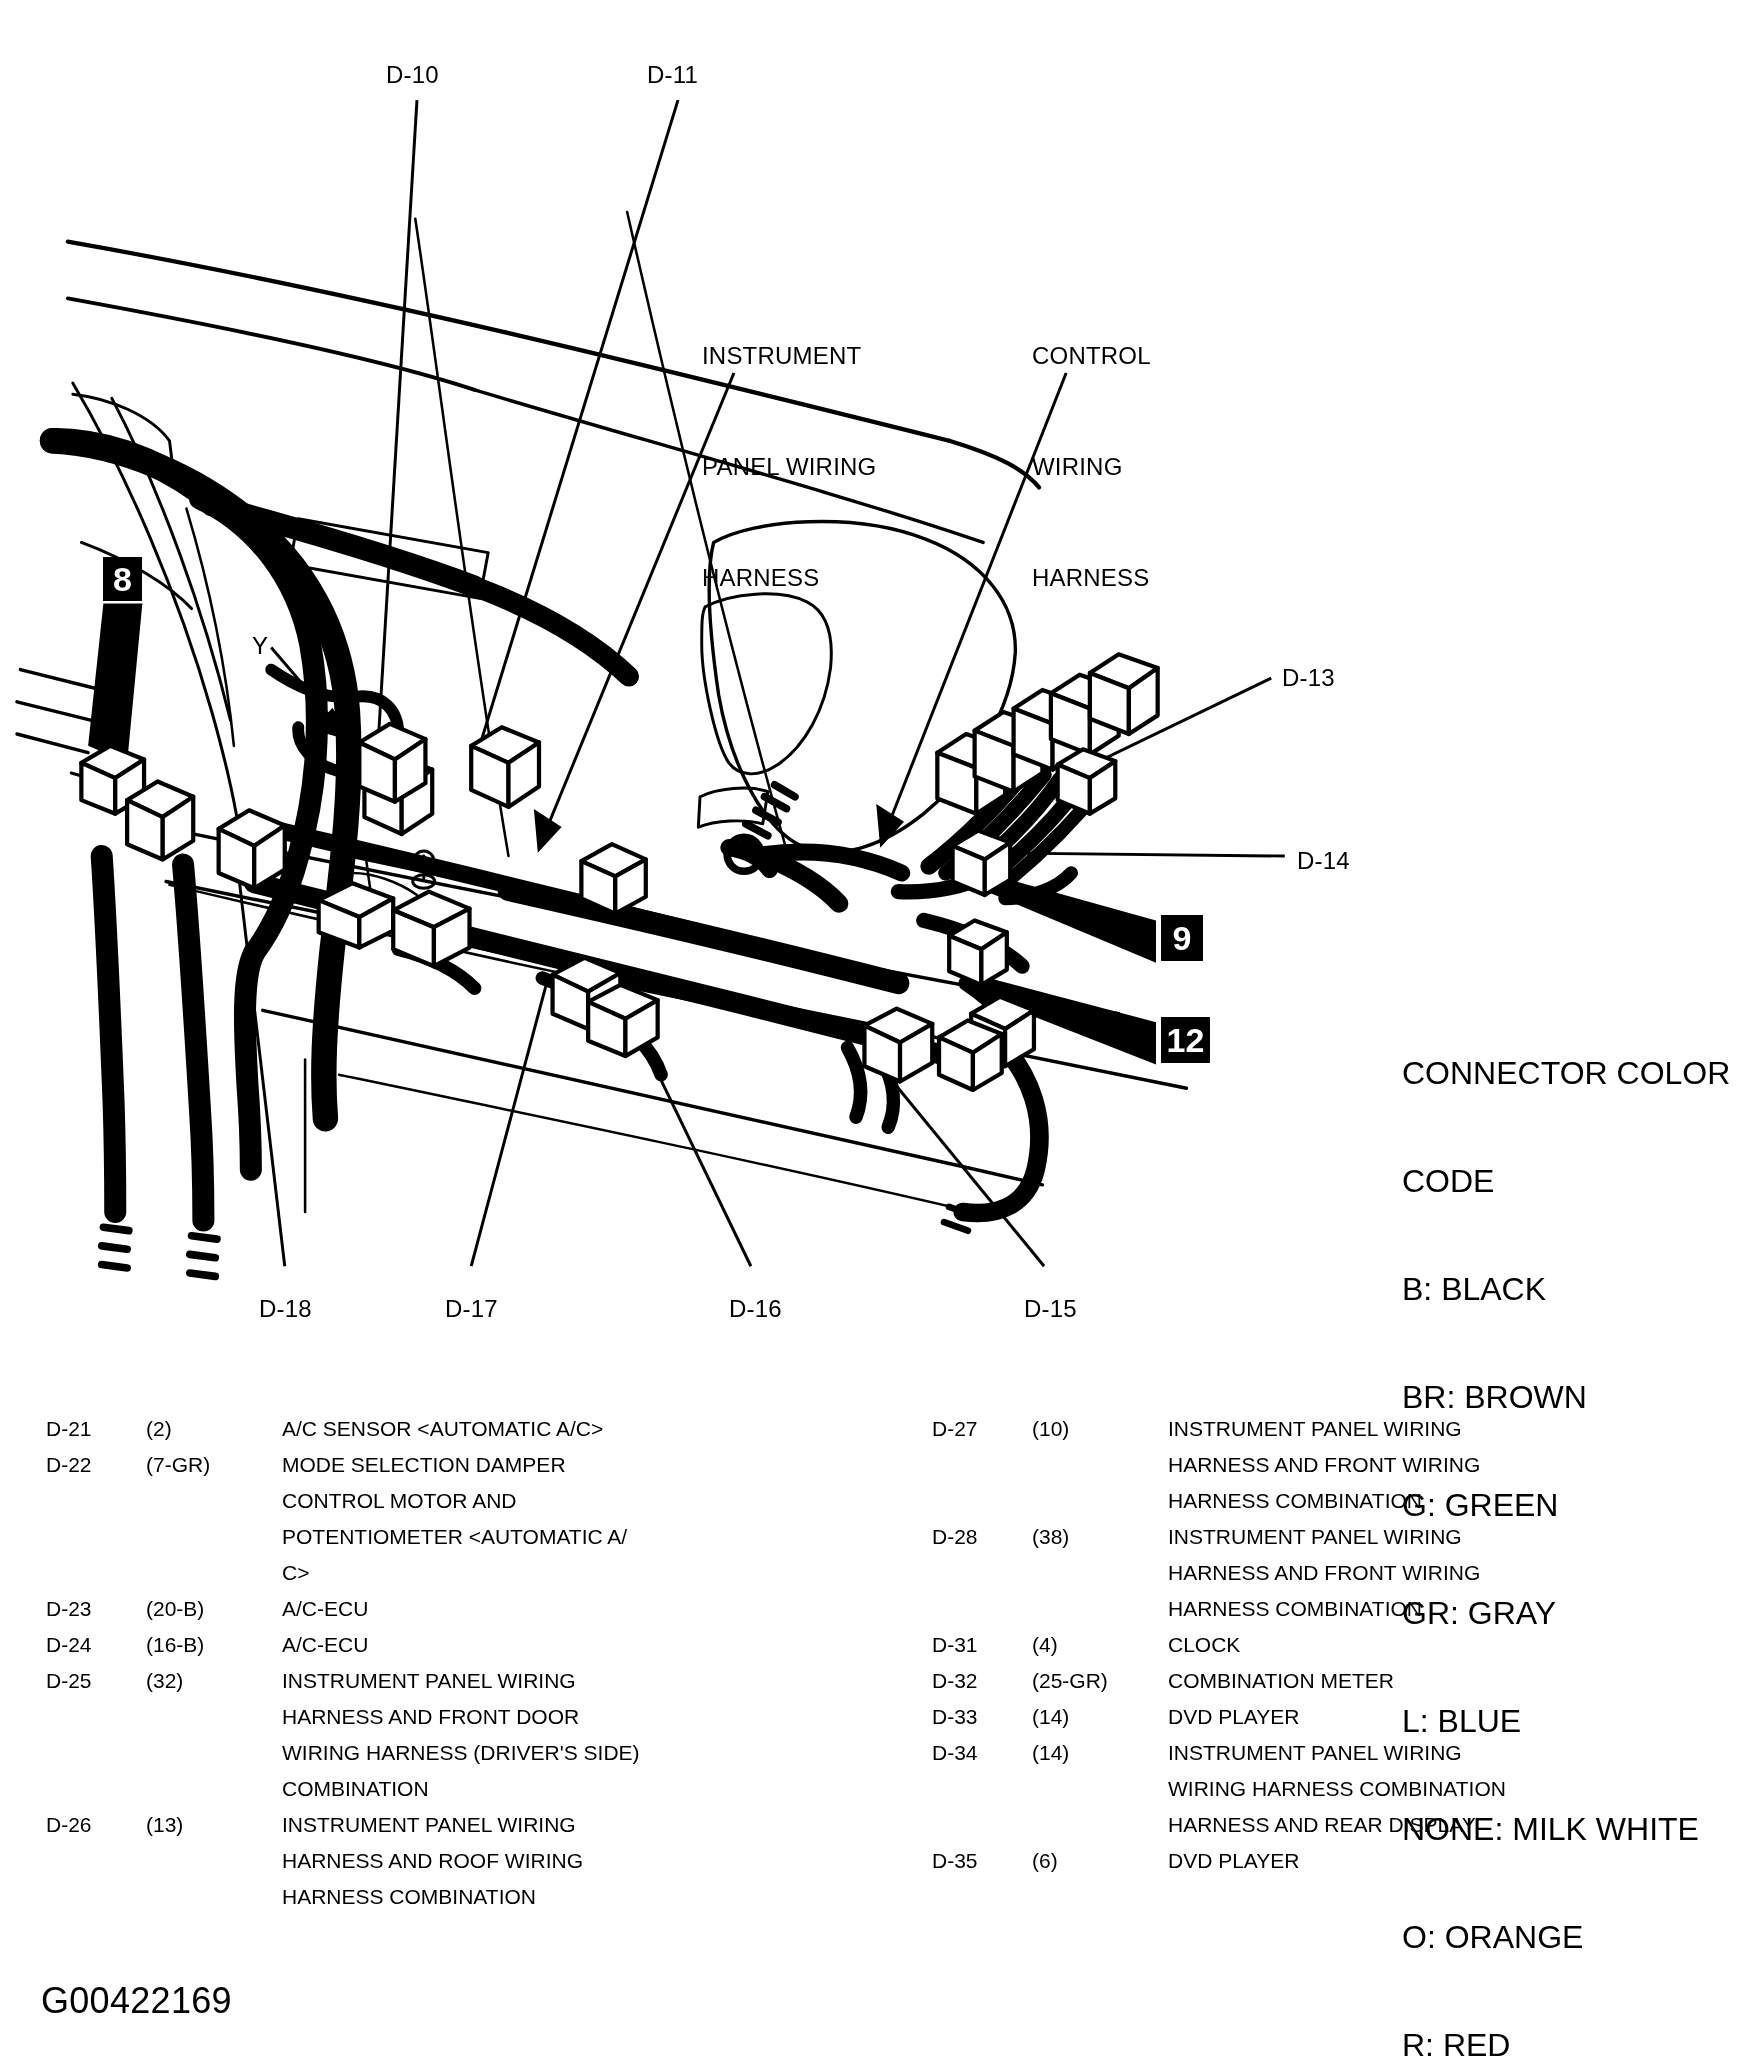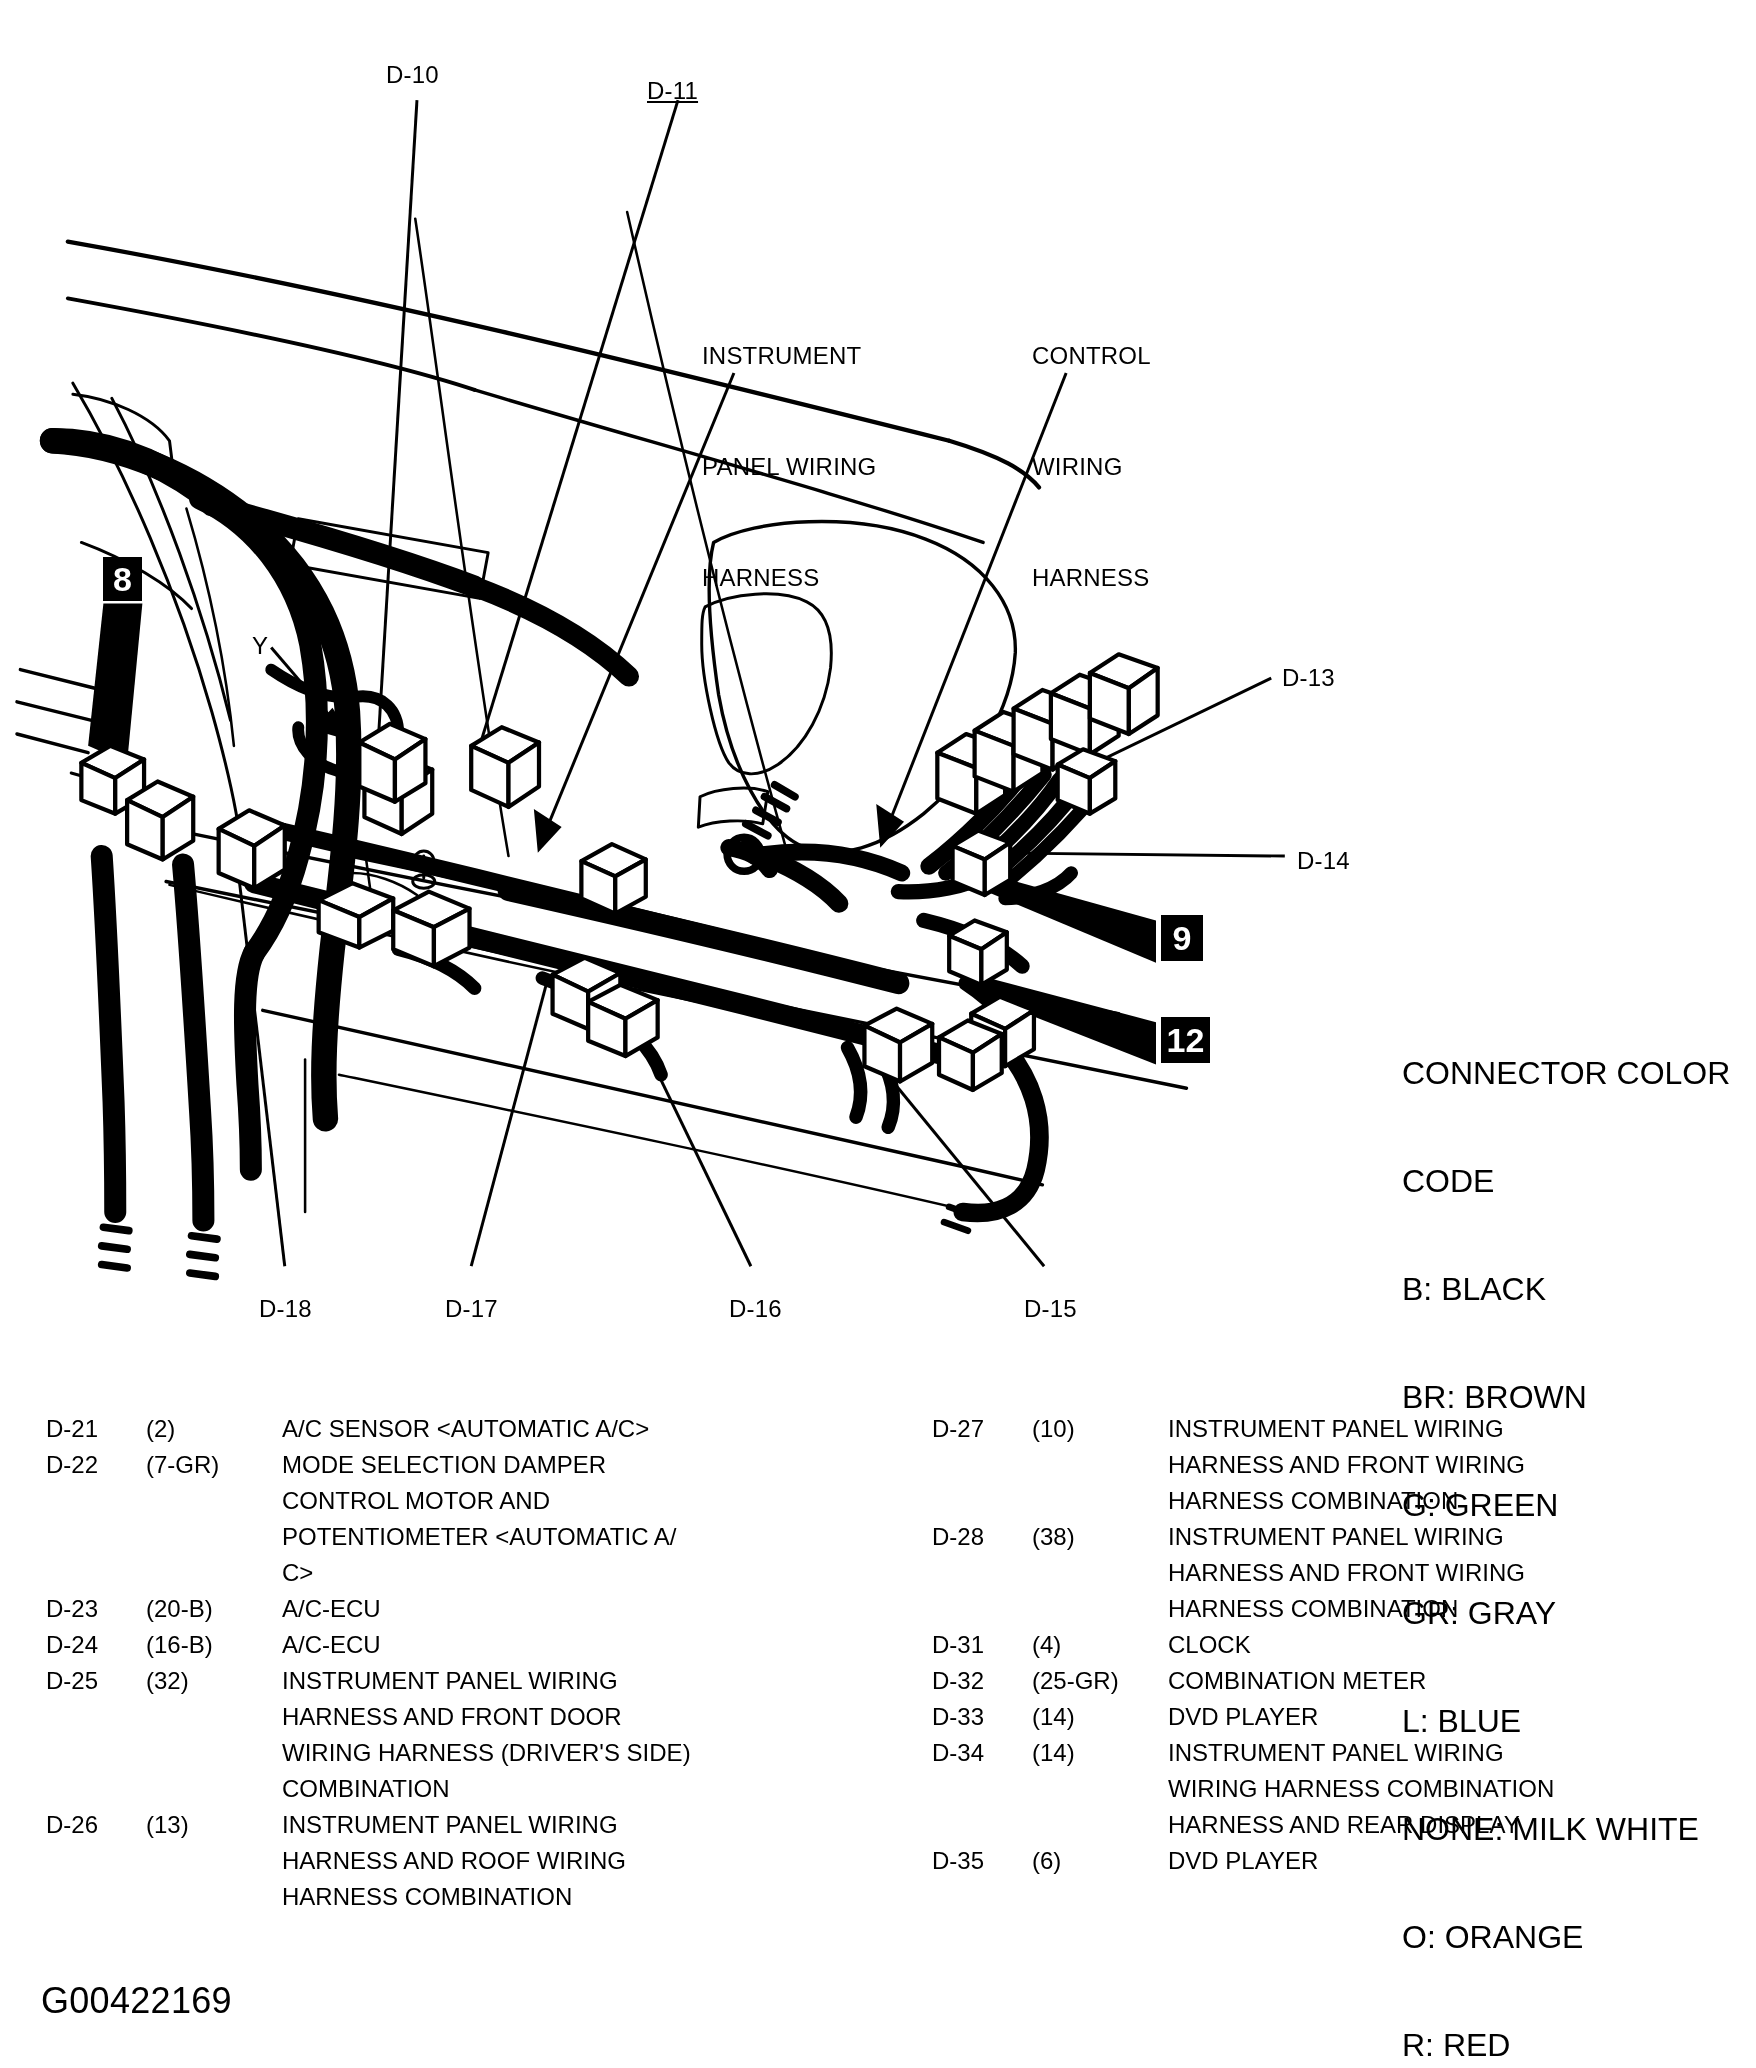--- a/index.html
+++ b/index.html
@@ -18,21 +18,21 @@
   
   .refbox{position:absolute;background:#000;color:#fff;font-size:34px;font-weight:700;
           display:flex;align-items:center;justify-content:center;line-height:1;}
 
   
   #colorcode{position:absolute;left:1402px;top:983px;width:339px;
              font-size:32px;line-height:36px;white-space:pre;}
 
   
   #tables{position:absolute;left:0;top:1411px;width:1756px;height:593px;}
-  .tbl{position:absolute;top:0;font-size:24px;line-height:36px;}
+  .tbl{position:absolute;top:0;font-size:21px;line-height:36px;}
   #tbl-left{left:46px;width:848px;}
   #tbl-right{left:932px;width:814px;}
   .row{display:flex;align-items:flex-start;}
   .c-id{width:100px;flex:0 0 100px;}
   .c-pin{width:136px;flex:0 0 136px;}
   .c-desc{flex:1 1 auto;}
   .c-desc div{white-space:pre;}
 
   #imgid{position:absolute;left:41px;top:1980px;font-size:36px;letter-spacing:0.3px;}
 </style>
@@ -302,21 +302,21 @@
 
         <g>
           <polygon points="686,1016 722,996 762,1014 726,1034" fill="#fff"></polygon>
           <polygon points="686,1016 726,1034 726,1078 686,1060" fill="#fff"></polygon>
           <polygon points="726,1034 762,1014 762,1058 726,1078" fill="#fff"></polygon>
         </g>
       </g>
     </svg>
 
     <div class="dlabel" style="left:386px;top:56px;">D-10</div>
-    <div class="dlabel" style="left:647px;top:72px;text-decoration:underline;">D-11</div>
+    <div class="dlabel" style="left:647px;top:56px;">D-11</div>
     <div class="dlabel" style="left:1282px;top:659px;">D-13</div>
     <div class="dlabel" style="left:1297px;top:842px;">D-14</div>
     <div class="dlabel" style="left:259px;top:1290px;">D-18</div>
     <div class="dlabel" style="left:445px;top:1290px;">D-17</div>
     <div class="dlabel" style="left:729px;top:1290px;">D-16</div>
     <div class="dlabel" style="left:1024px;top:1290px;text-align:center;">D-15</div>
     <div class="dlabel" style="left:252px;top:627px;">Y</div>
 
     <div class="dlabel" style="left:702px;top:263px;">
       <div>INSTRUMENT</div>

